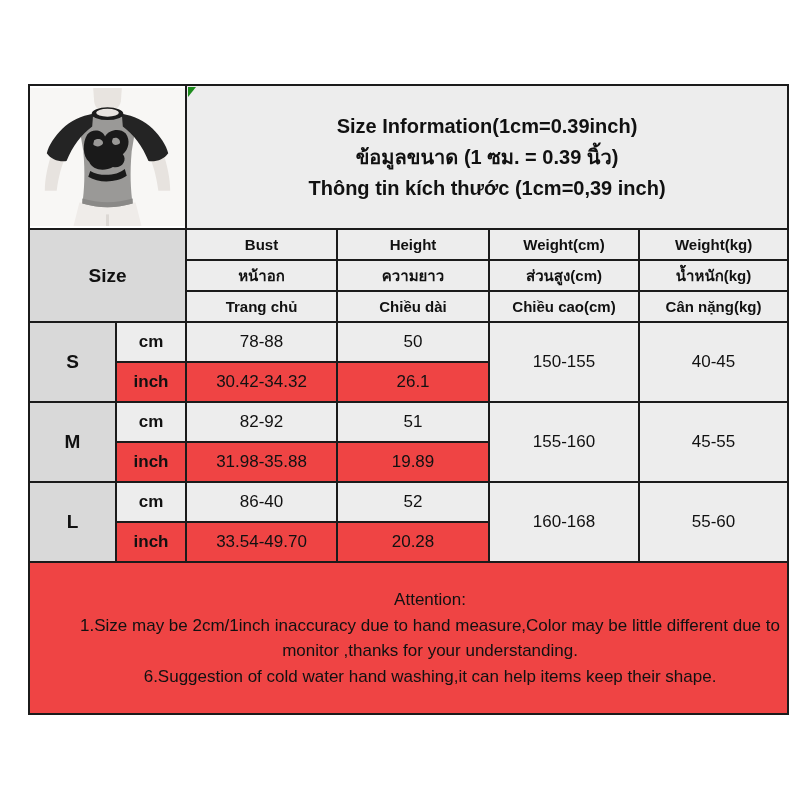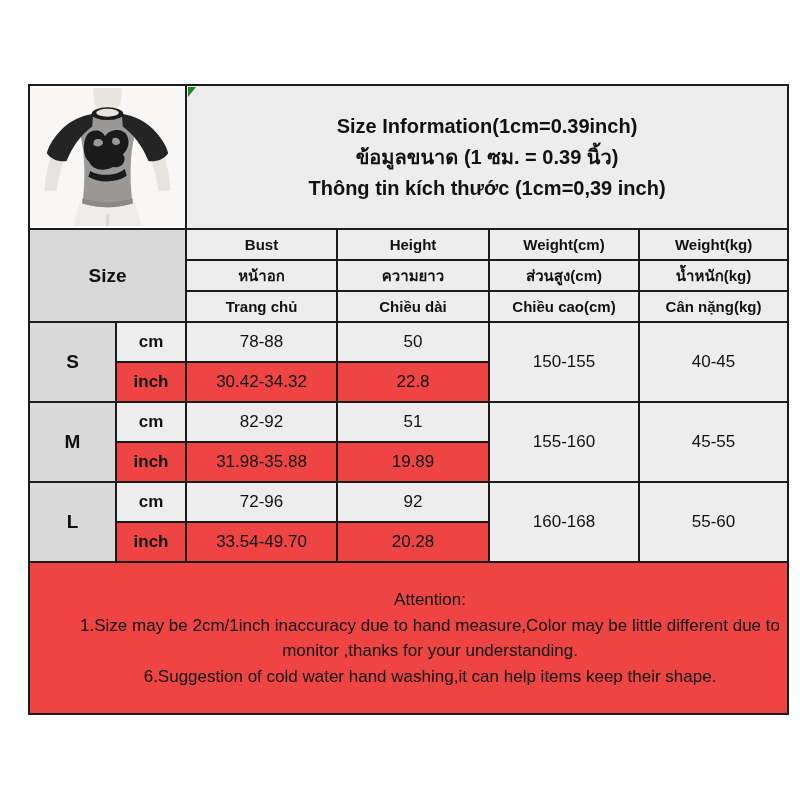--- a/index.html
+++ b/index.html
@@ -131,42 +131,42 @@
       <td rowspan="2" class="c-dark size-letter">S</td>
       <td class="c-light unit">cm</td>
       <td class="c-light val">78-88</td>
       <td class="c-light val">50</td>
       <td rowspan="2" class="c-light val">150-155</td>
       <td rowspan="2" class="c-light val">40-45</td>
     </tr>
     <tr style="height:40px">
       <td class="c-white unit">inch</td>
       <td class="c-white val">30.42-34.32</td>
-      <td class="c-white val">22.8</td>
+      <td class="c-white val">26.1</td>
     </tr>
 
     <tr style="height:40px">
       <td rowspan="2" class="c-dark size-letter">M</td>
       <td class="c-light unit">cm</td>
       <td class="c-light val">82-92</td>
       <td class="c-light val">51</td>
       <td rowspan="2" class="c-light val">155-160</td>
       <td rowspan="2" class="c-light val">45-55</td>
     </tr>
     <tr style="height:40px">
       <td class="c-white unit">inch</td>
       <td class="c-white val">31.98-35.88</td>
       <td class="c-white val">19.89</td>
     </tr>
 
     <tr style="height:40px">
       <td rowspan="2" class="c-dark size-letter">L</td>
       <td class="c-light unit">cm</td>
-      <td class="c-light val">72-96</td>
-      <td class="c-light val">92</td>
+      <td class="c-light val">86-40</td>
+      <td class="c-light val">52</td>
       <td rowspan="2" class="c-light val">160-168</td>
       <td rowspan="2" class="c-light val">55-60</td>
     </tr>
     <tr style="height:40px">
       <td class="c-white unit">inch</td>
       <td class="c-white val">33.54-49.70</td>
       <td class="c-white val">20.28</td>
     </tr>
 
     <tr style="height:152px">

